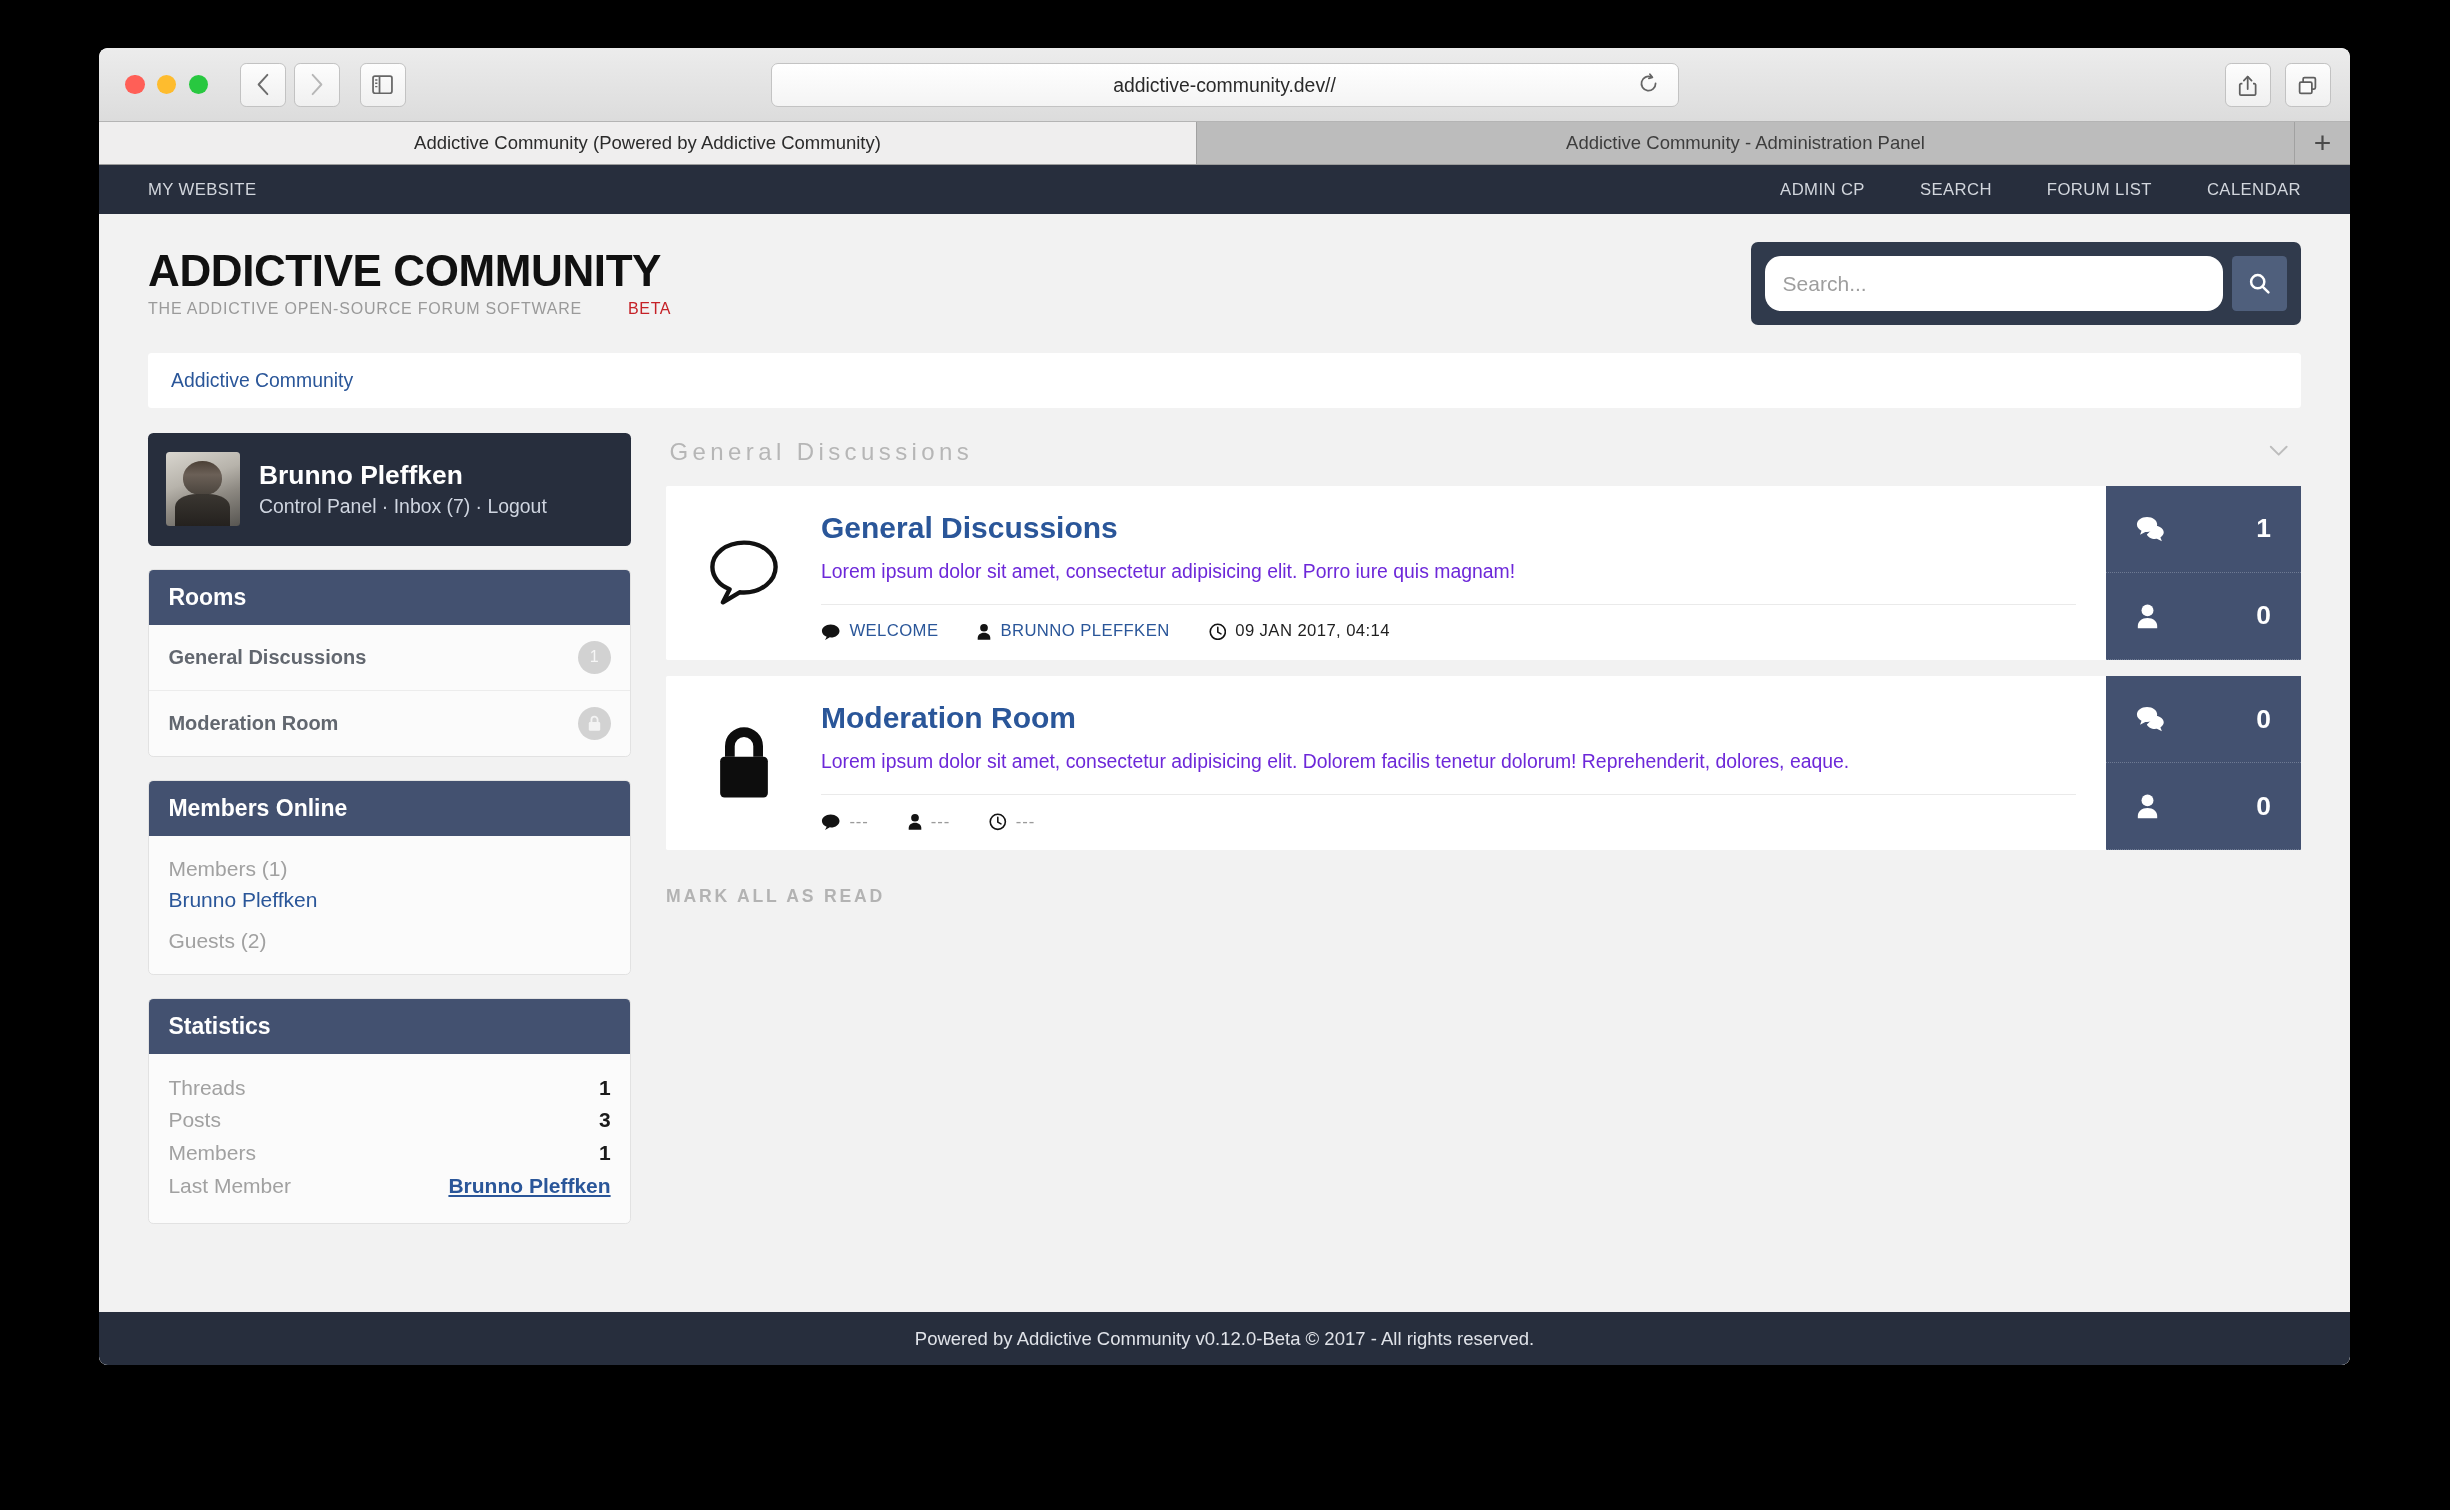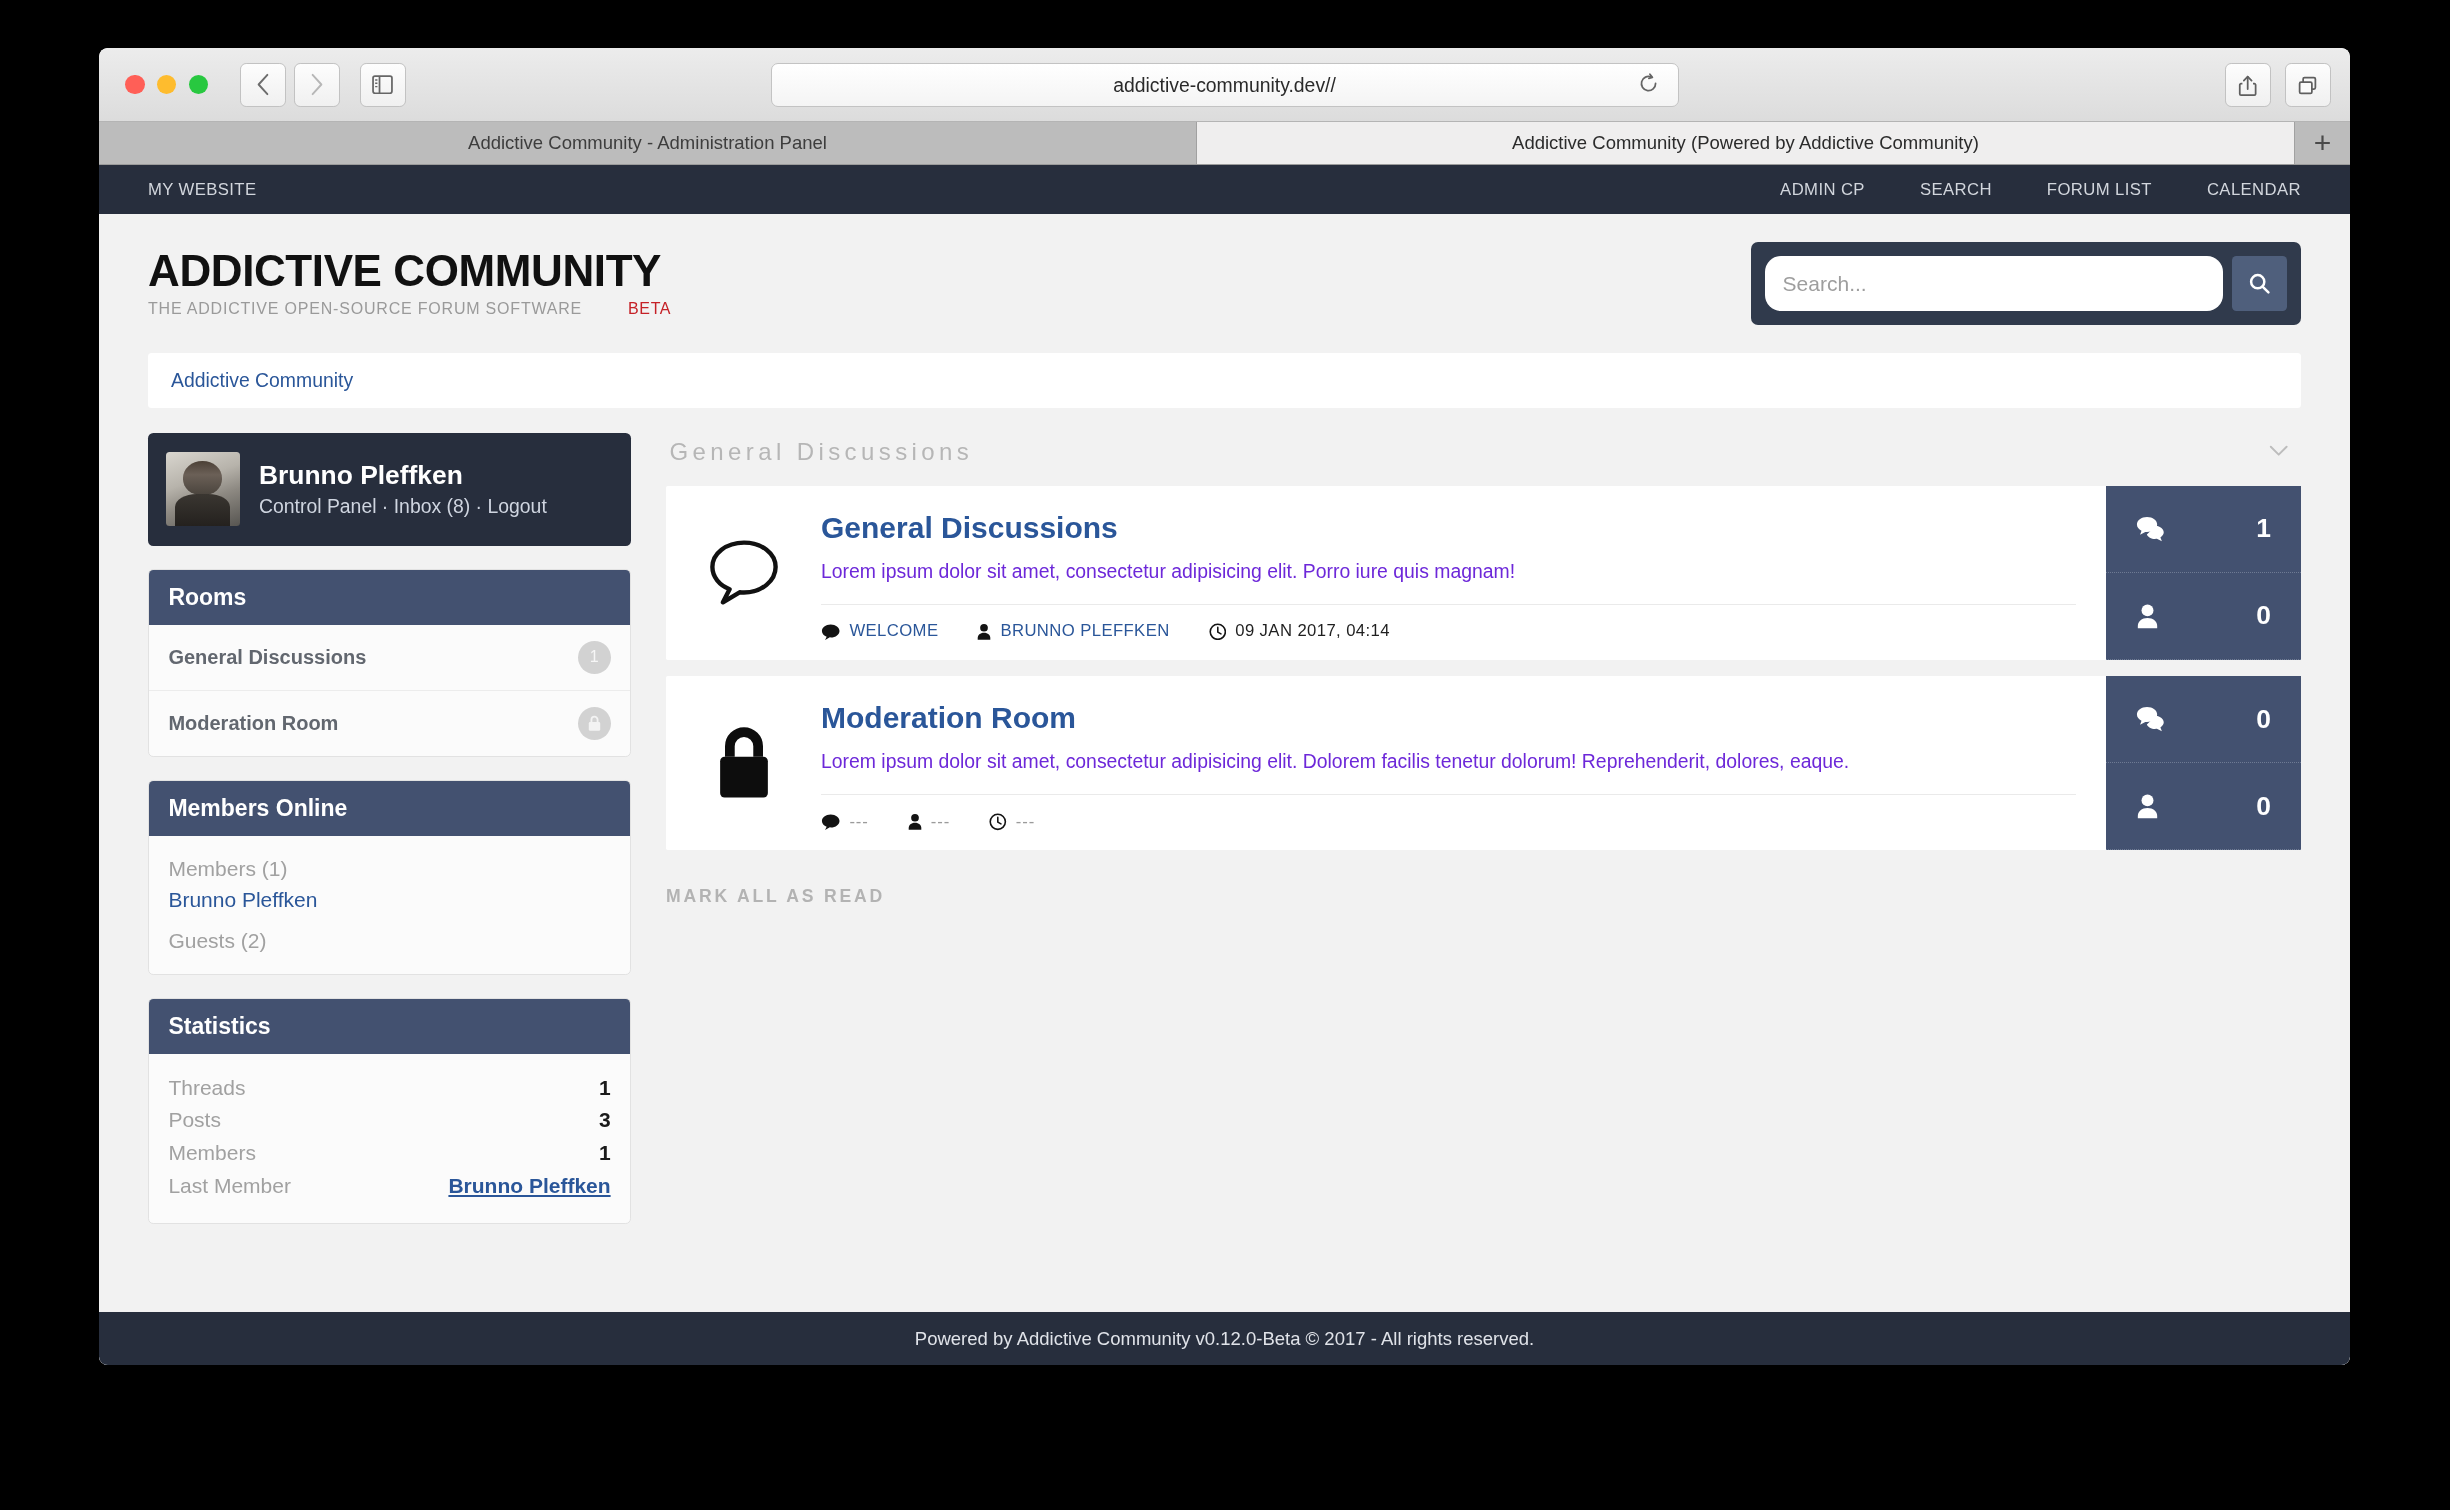--- a/index.html
+++ b/index.html
@@ -481,25 +481,25 @@
       <div class="tb-btn">
         <svg width="21" height="21" viewBox="0 0 24 24">
           <rect x="7" y="3" width="14" height="13" rx="1.6" fill="none" stroke="#5f5f5f" stroke-width="2"></rect>
           <rect x="3" y="8" width="14" height="13" rx="1.6" fill="#fbfbfb" stroke="#5f5f5f" stroke-width="2"></rect>
         </svg>
       </div>
     </div>
   </div>
 
   <div class="tabbar">
+    <div class="tab active">
+      <span>Addictive Community (Powered by Addictive Community)</span>
+    </div>
     <div class="tab inactive">
       <span>Addictive Community - Administration Panel</span>
-    </div>
-    <div class="tab active">
-      <span>Addictive Community (Powered by Addictive Community)</span>
     </div>
     <div class="tab-new">
       <span>+</span>
     </div>
   </div>
 
   <div class="page">
 
     <div class="topnav">
       <a href="#">MY WEBSITE</a>
@@ -536,21 +536,21 @@
     </div>
 
     <div class="body-wrap">
 
       <div class="sidebar">
 
         <div class="userbox">
           <div class="avatar"></div>
           <div>
             <div class="user-name">Brunno Pleffken</div>
-            <div class="user-links">Control Panel · Inbox (8) · Logout</div>
+            <div class="user-links">Control Panel · Inbox (7) · Logout</div>
           </div>
         </div>
 
         <div class="panel">
           <div class="panel-head">Rooms</div>
           <div class="panel-row">
             <a href="#" class="room-name">General Discussions</a>
             <span class="badge">1</span>
           </div>
           <div class="panel-row">

